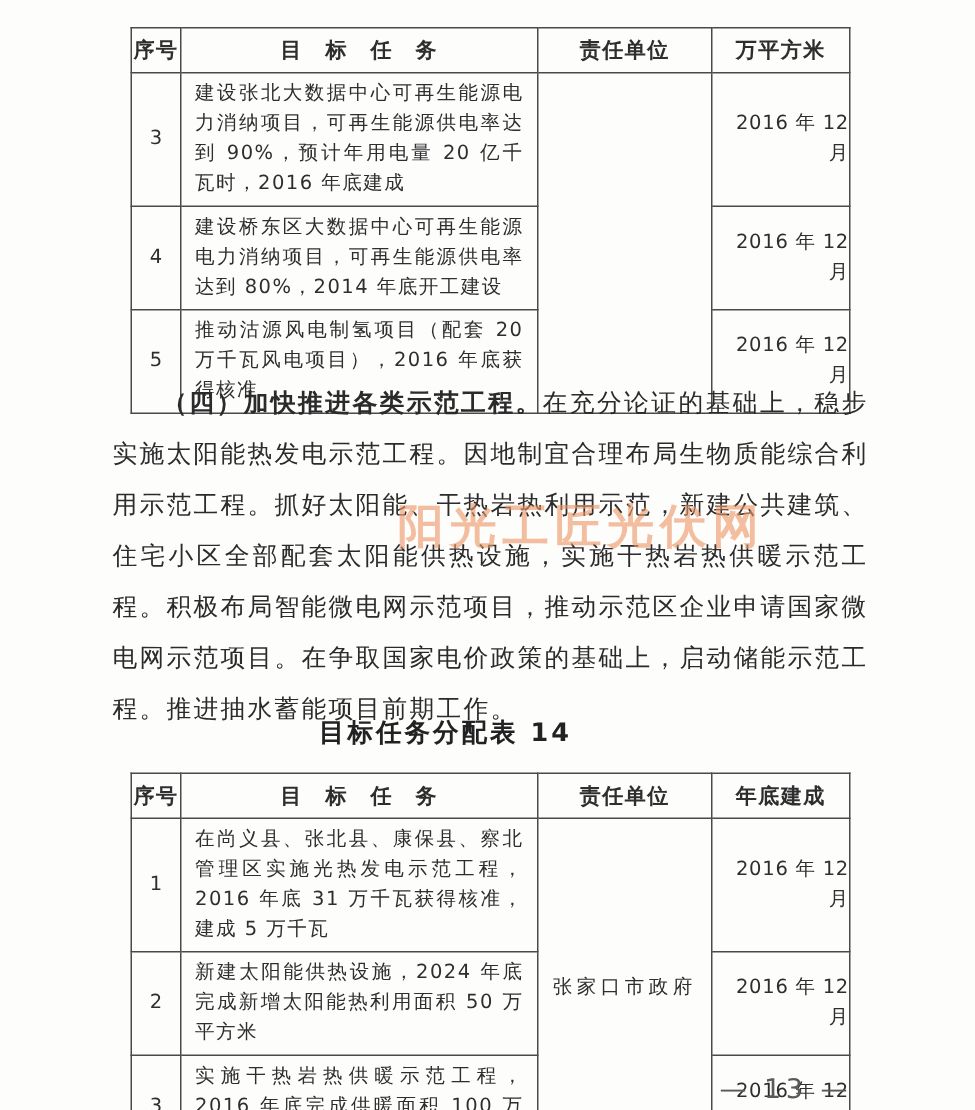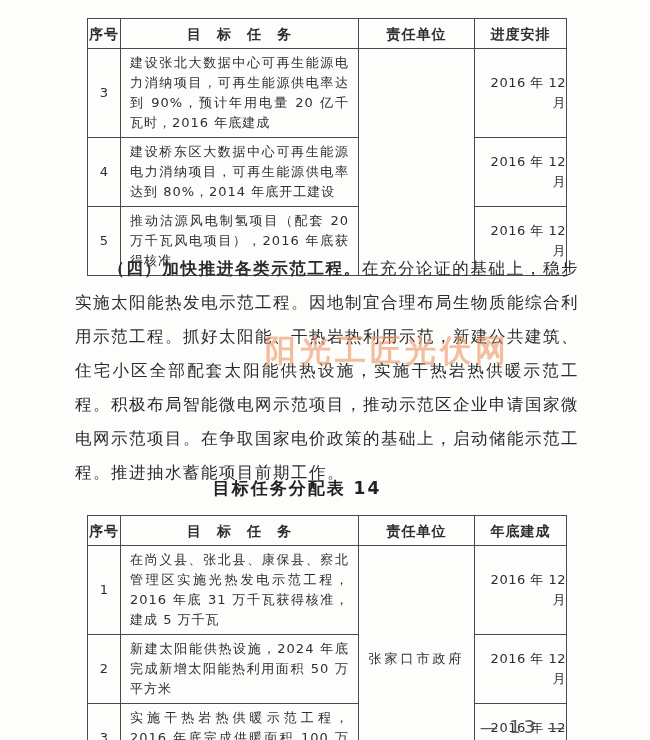--- a/index.html
+++ b/index.html
@@ -125,21 +125,21 @@
 <body>
 
 <div class="page">
 
   <table class="task-table top">
     <tbody>
         <tr>
       <th class="col-no-h">序号</th>
       <th class="col-task-h">目　标　任　务</th>
       <th class="col-unit-h">责任单位</th>
-      <th class="col-date-h">进度安排</th>
+      <th class="col-date-h">万平方米</th>
     </tr>
     <tr class="r-tall">
       <td class="col-no">3</td>
       <td class="col-task">建设张北大数据中心可再生能源电力消纳项目，可再生能源供电率达到 90%，预计年用电量 20 亿千瓦时，2016 年底建成</td>
       <td class="col-unit" rowspan="3"></td>
       <td class="col-date">2016 年 12 月</td>
     </tr>
     <tr class="r-mid">
       <td class="col-no">4</td>
       <td class="col-task">建设桥东区大数据中心可再生能源电力消纳项目，可再生能源供电率达到 80%，2014 年底开工建设</td>

